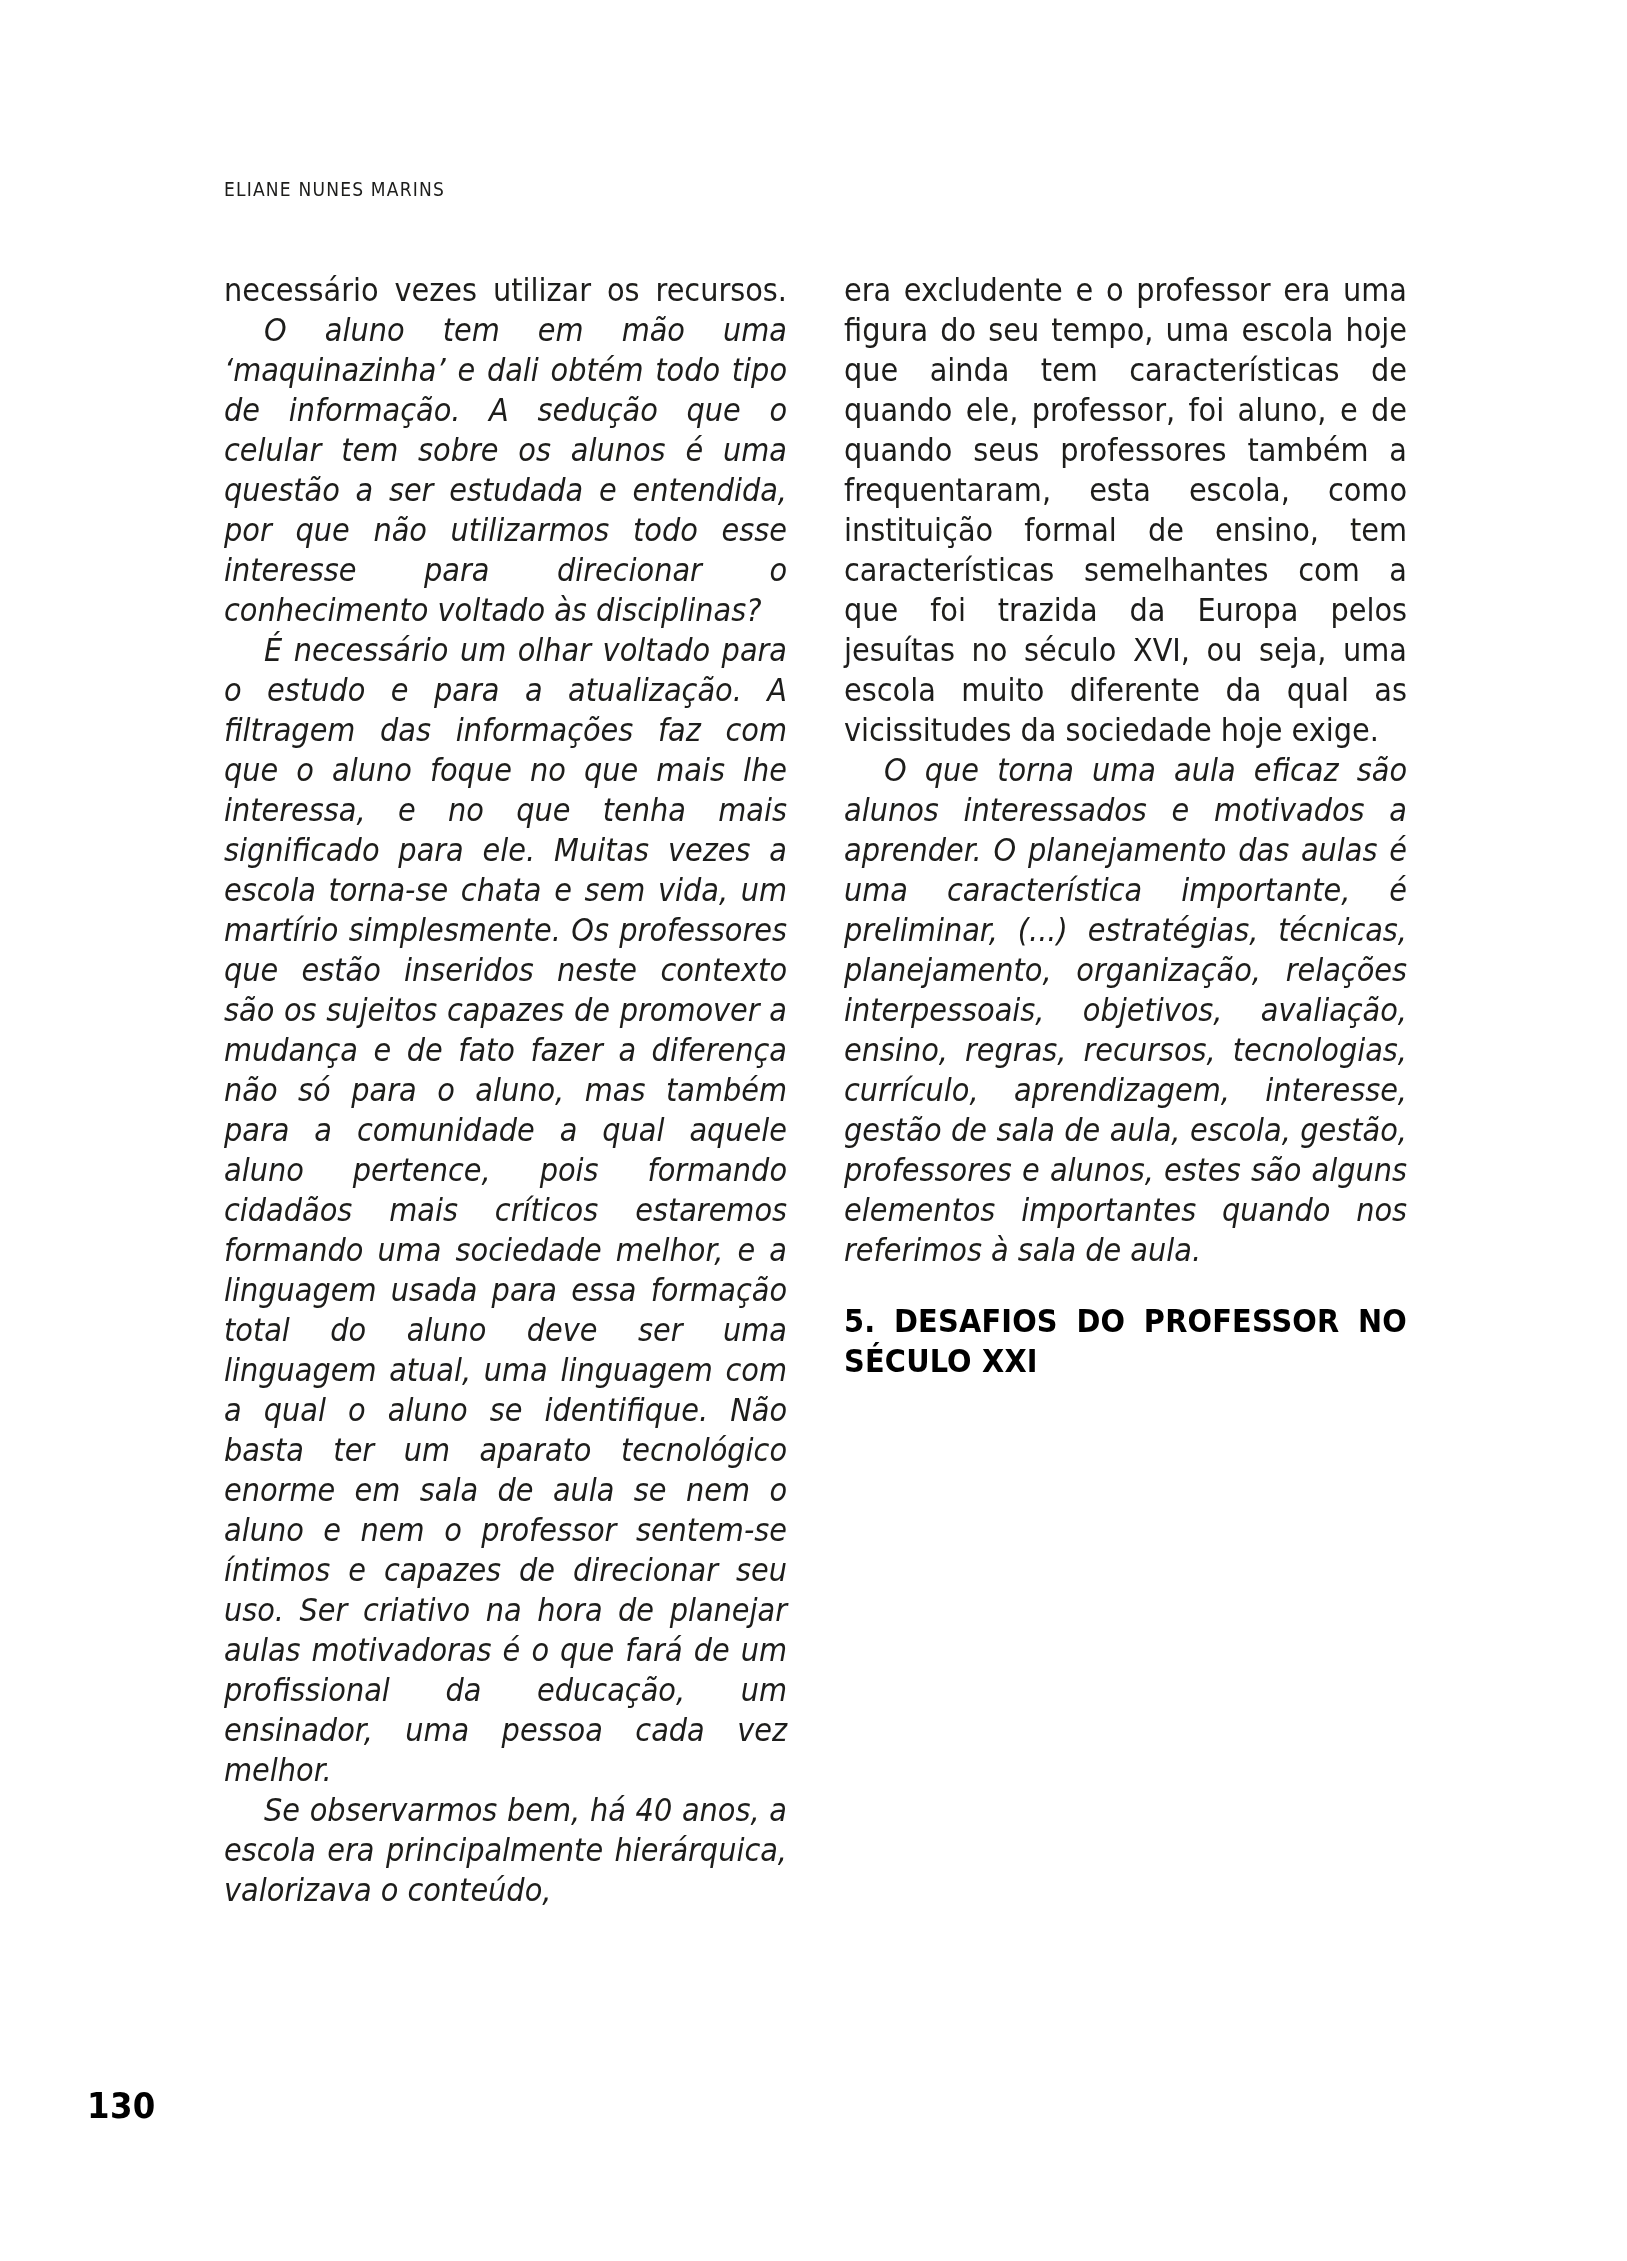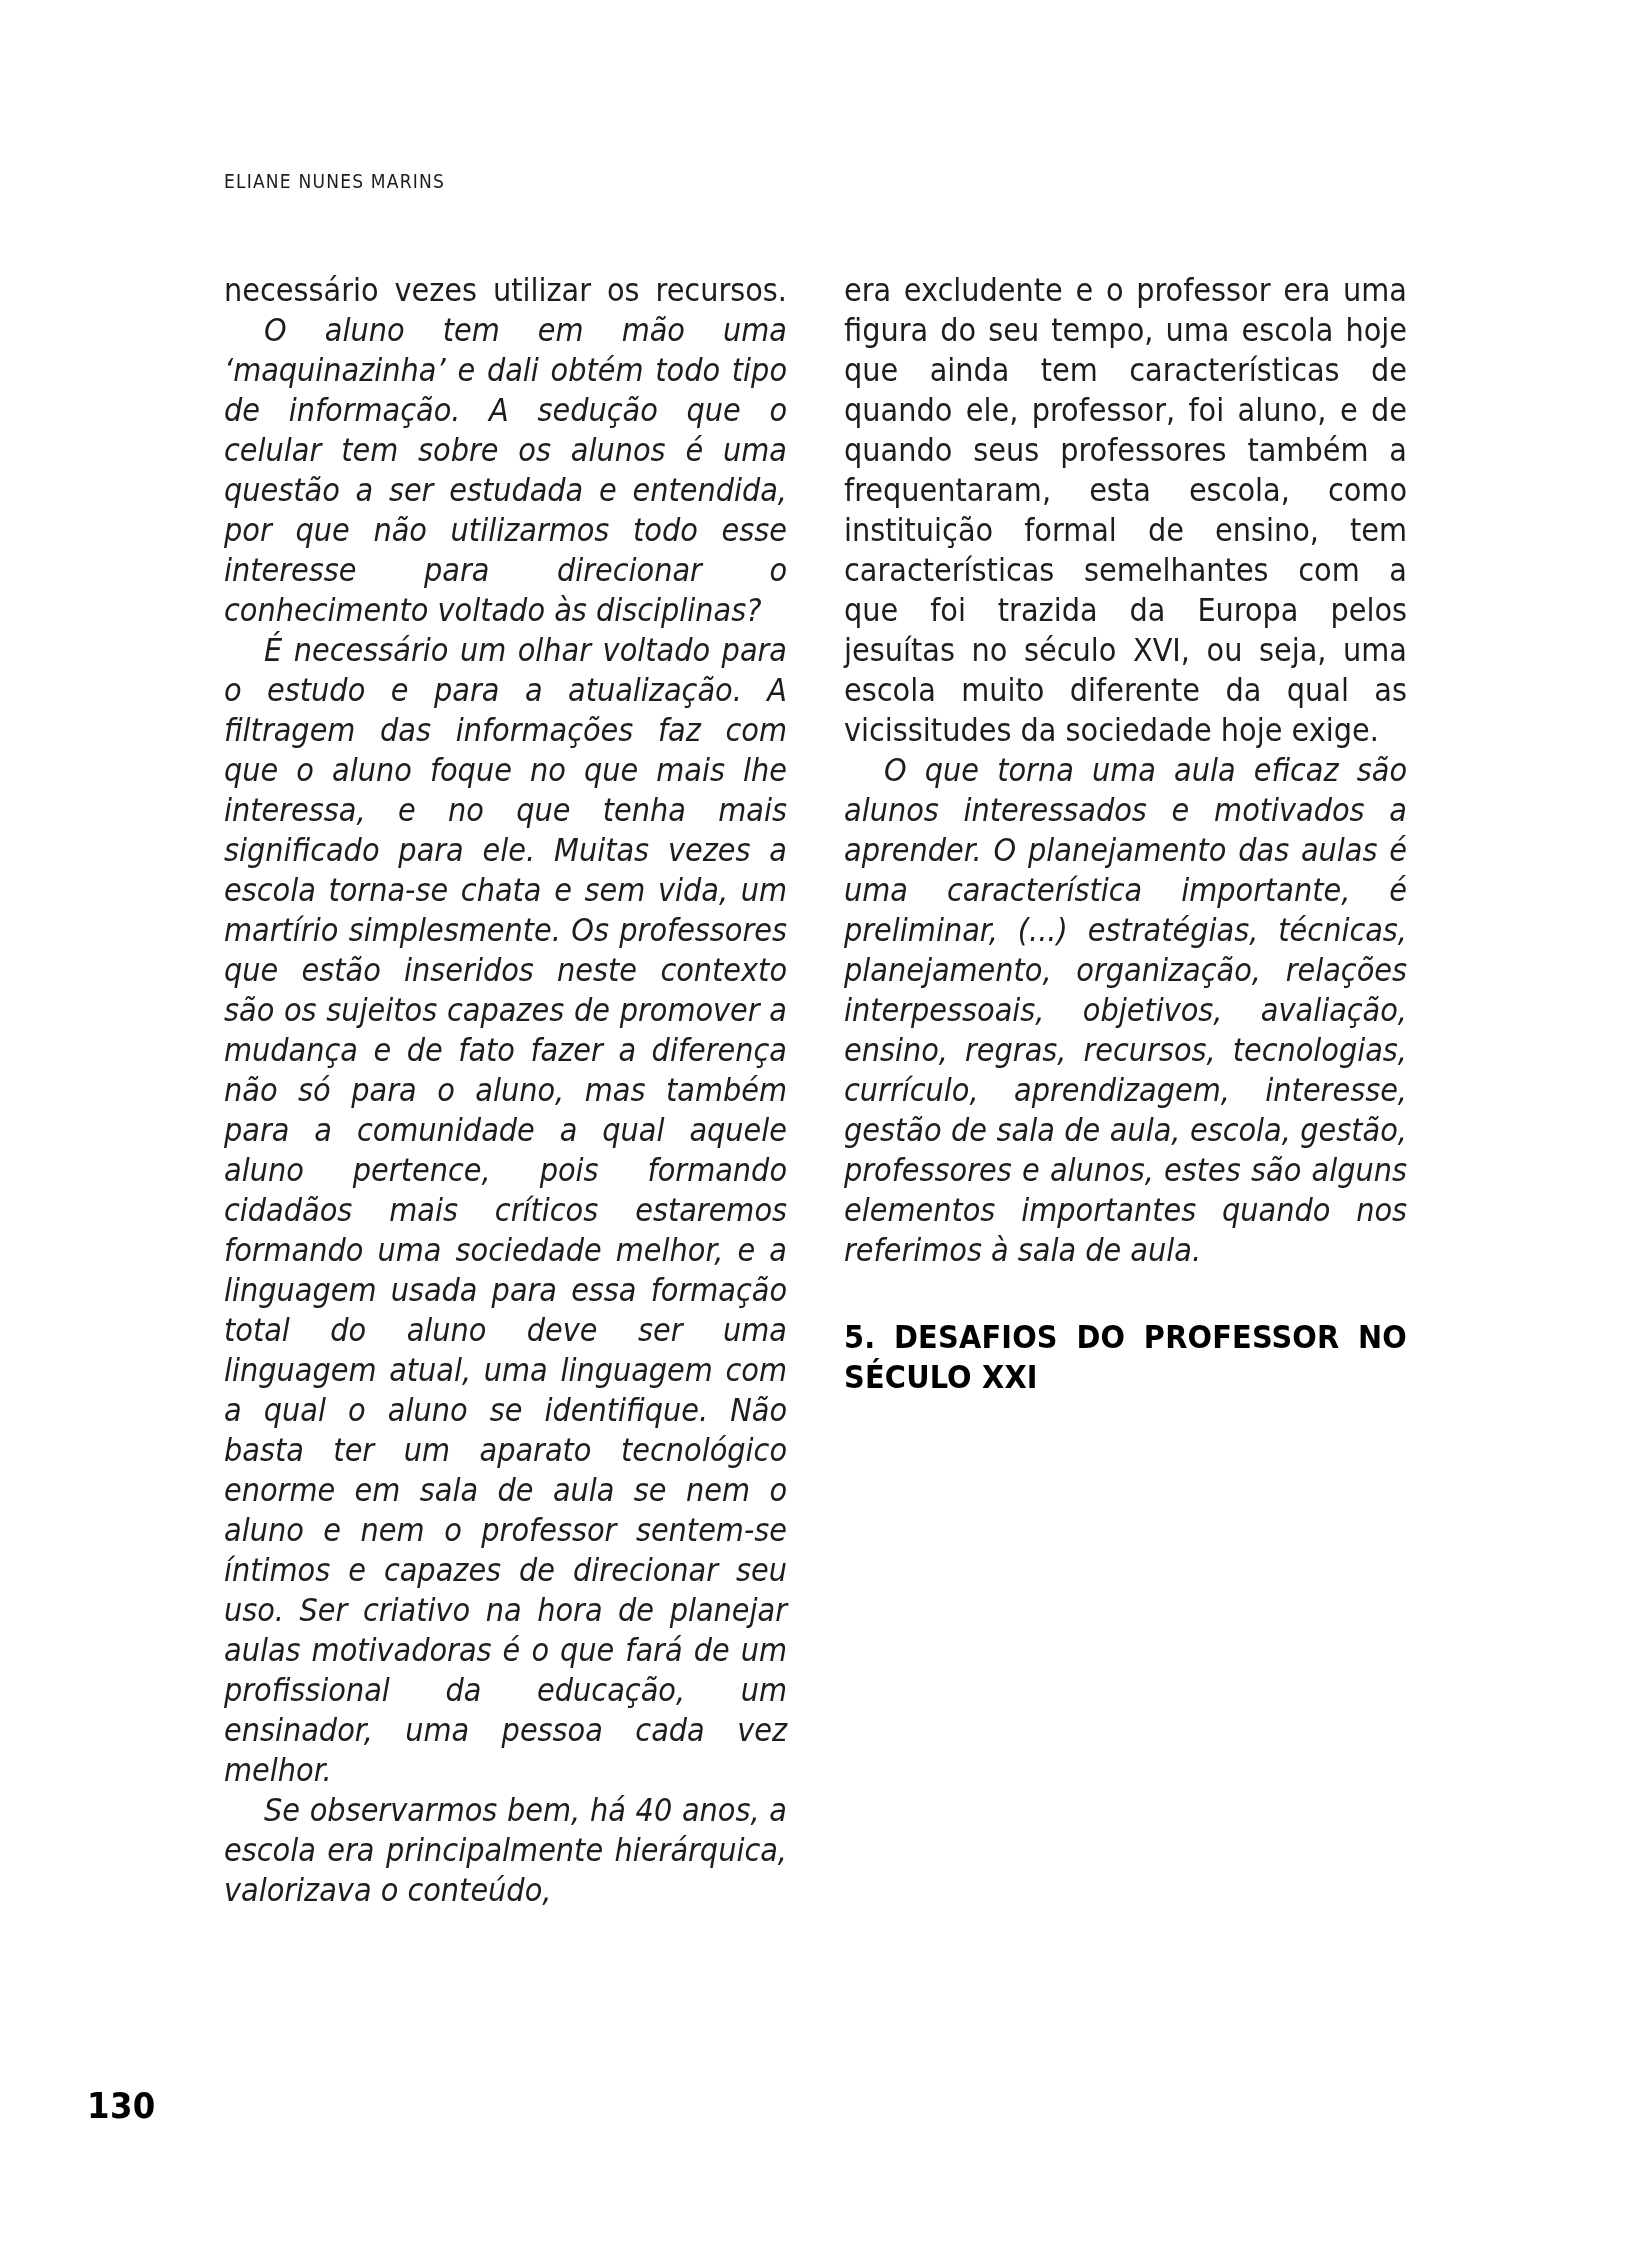--- a/index.html
+++ b/index.html
@@ -20,21 +20,21 @@
   .page {
     position: absolute;
     inset: 0;
     background: #ffffff;
   }
 
   
   .running-head {
     position: absolute;
     left: 224px;
-    top: 170px;
+    top: 178px;
     font-size: 19px;
     letter-spacing: 1.2px;
     font-weight: 400;
     color: #1d1d1b;
     text-transform: uppercase;
     white-space: nowrap;
     font-stretch: condensed;
   }
 
   
@@ -78,21 +78,21 @@
     margin: 0;
     font-size: 32px;
     line-height: 40px;
     font-weight: 700;
     text-align: justify;
     text-align-last: left;
     letter-spacing: 0.2px;
     color: #000000;
     text-transform: uppercase;
   }
-  .heading-line1 { text-align: justify; text-align-last: justify; display:block;margin-top:16px;}
+  .heading-line1 { text-align: justify; text-align-last: justify; display:block;}
   .heading-line2 { display:block; text-align: center; }
 
   .gap-before-heading { height: 31px; }
 
   
   .folio {
     position: absolute;
     left: 87px;
     bottom: 137px;
     font-size: 36px;

